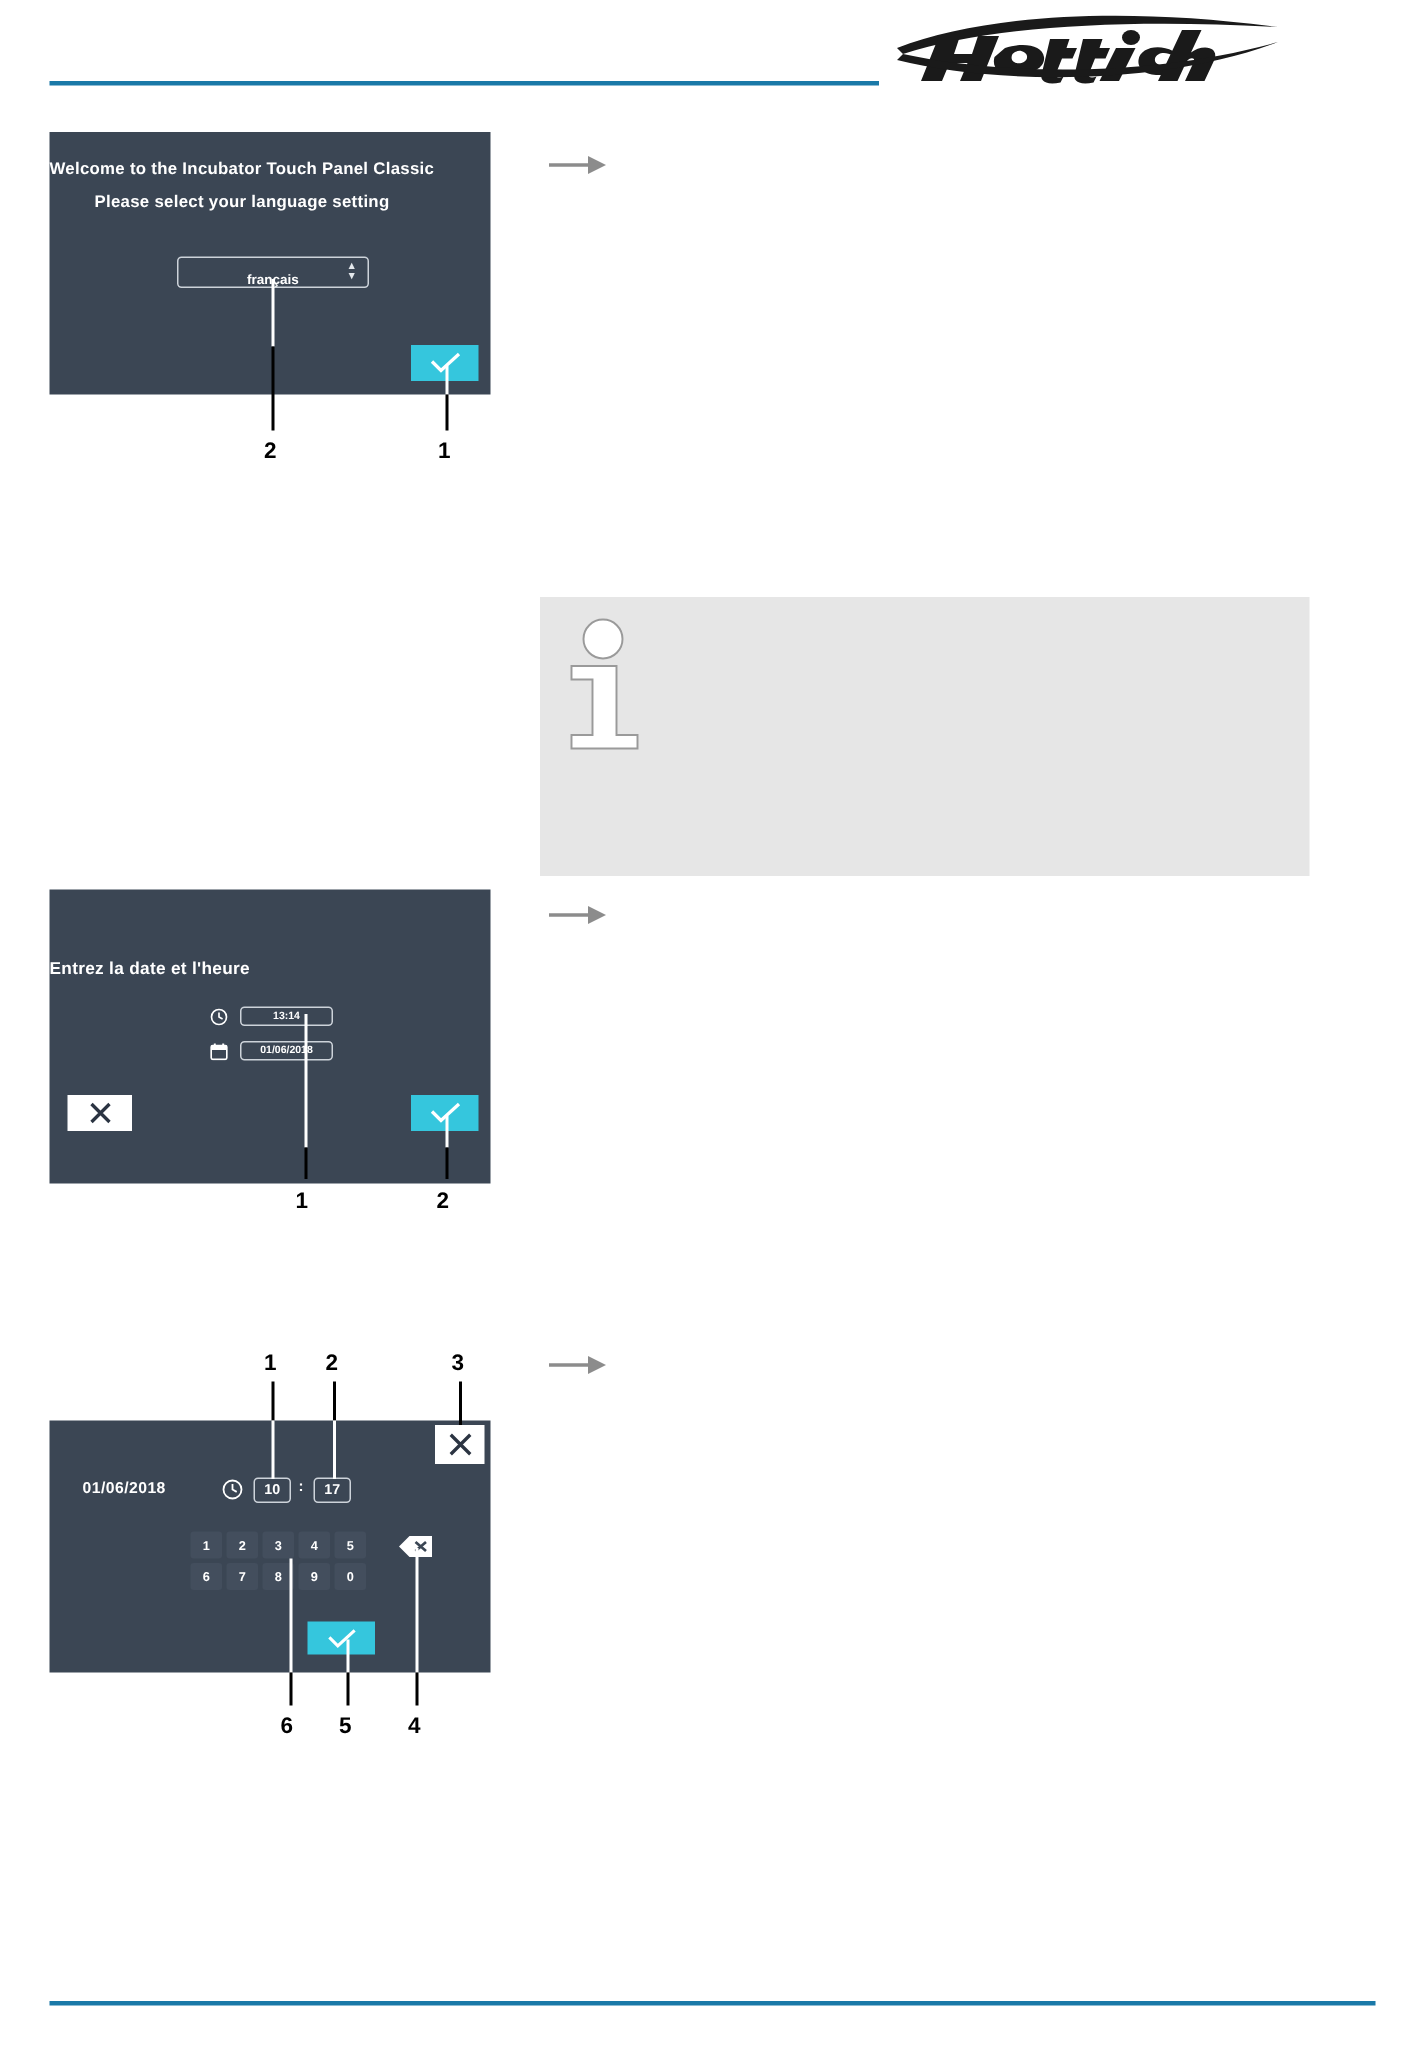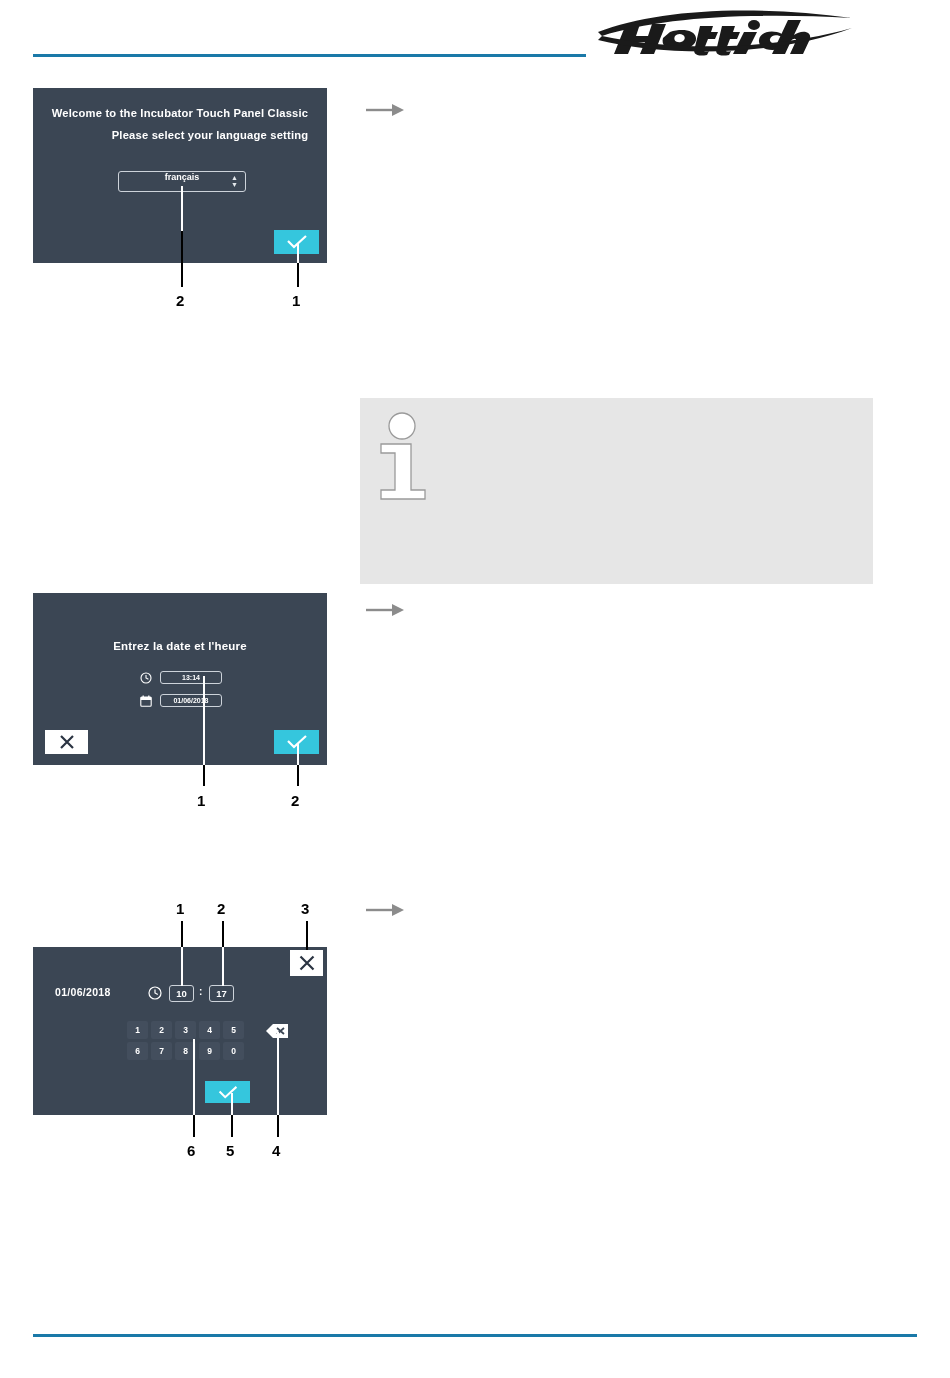--- a/index.html
+++ b/index.html
@@ -42,21 +42,20 @@
 
   
   .touch-panel {
     position: absolute;
     background: #3b4654;
     box-sizing: border-box;
   }
   .panel-title {
     color: #ffffff;
     font-weight: bold;
-    text-align: center;
     letter-spacing: 0.2px;
   }
 
   
   #panel-language {
     left: 33px;
     top: 88px;
     width: 294px;
     height: 175px;
   }
@@ -74,21 +73,21 @@
   #language-select {
     position: absolute;
     left: 118px;
     top: 171px;
     width: 128px;
     height: 21px;
     border: 1.5px solid #cdd3da;
     border-radius: 3px;
     box-sizing: border-box;
     display: flex;
-    align-items: flex-start;
+    align-items: flex-end;
     justify-content: center;
   }
   #language-select .sel-value {
     color: #ffffff;
     font-size: 9px;
     font-weight: bold;
   }
   #language-select .spinner {
     position: absolute;
     right: 7px;
@@ -122,21 +121,21 @@
     top: 230px;
     width: 45px;
     height: 24px;
   }
 
   
   #panel-datetime {
     left: 33px;
     top: 593px;
     width: 294px;
-    height: 172px;
+    height: 196px;
   }
   #datetime-title {
     position: absolute;
     left: 0; top: 47px; width: 100%;
     font-size: 11.5px;
   }
   .dt-row {
     position: absolute;
     display: flex;
     align-items: center;

